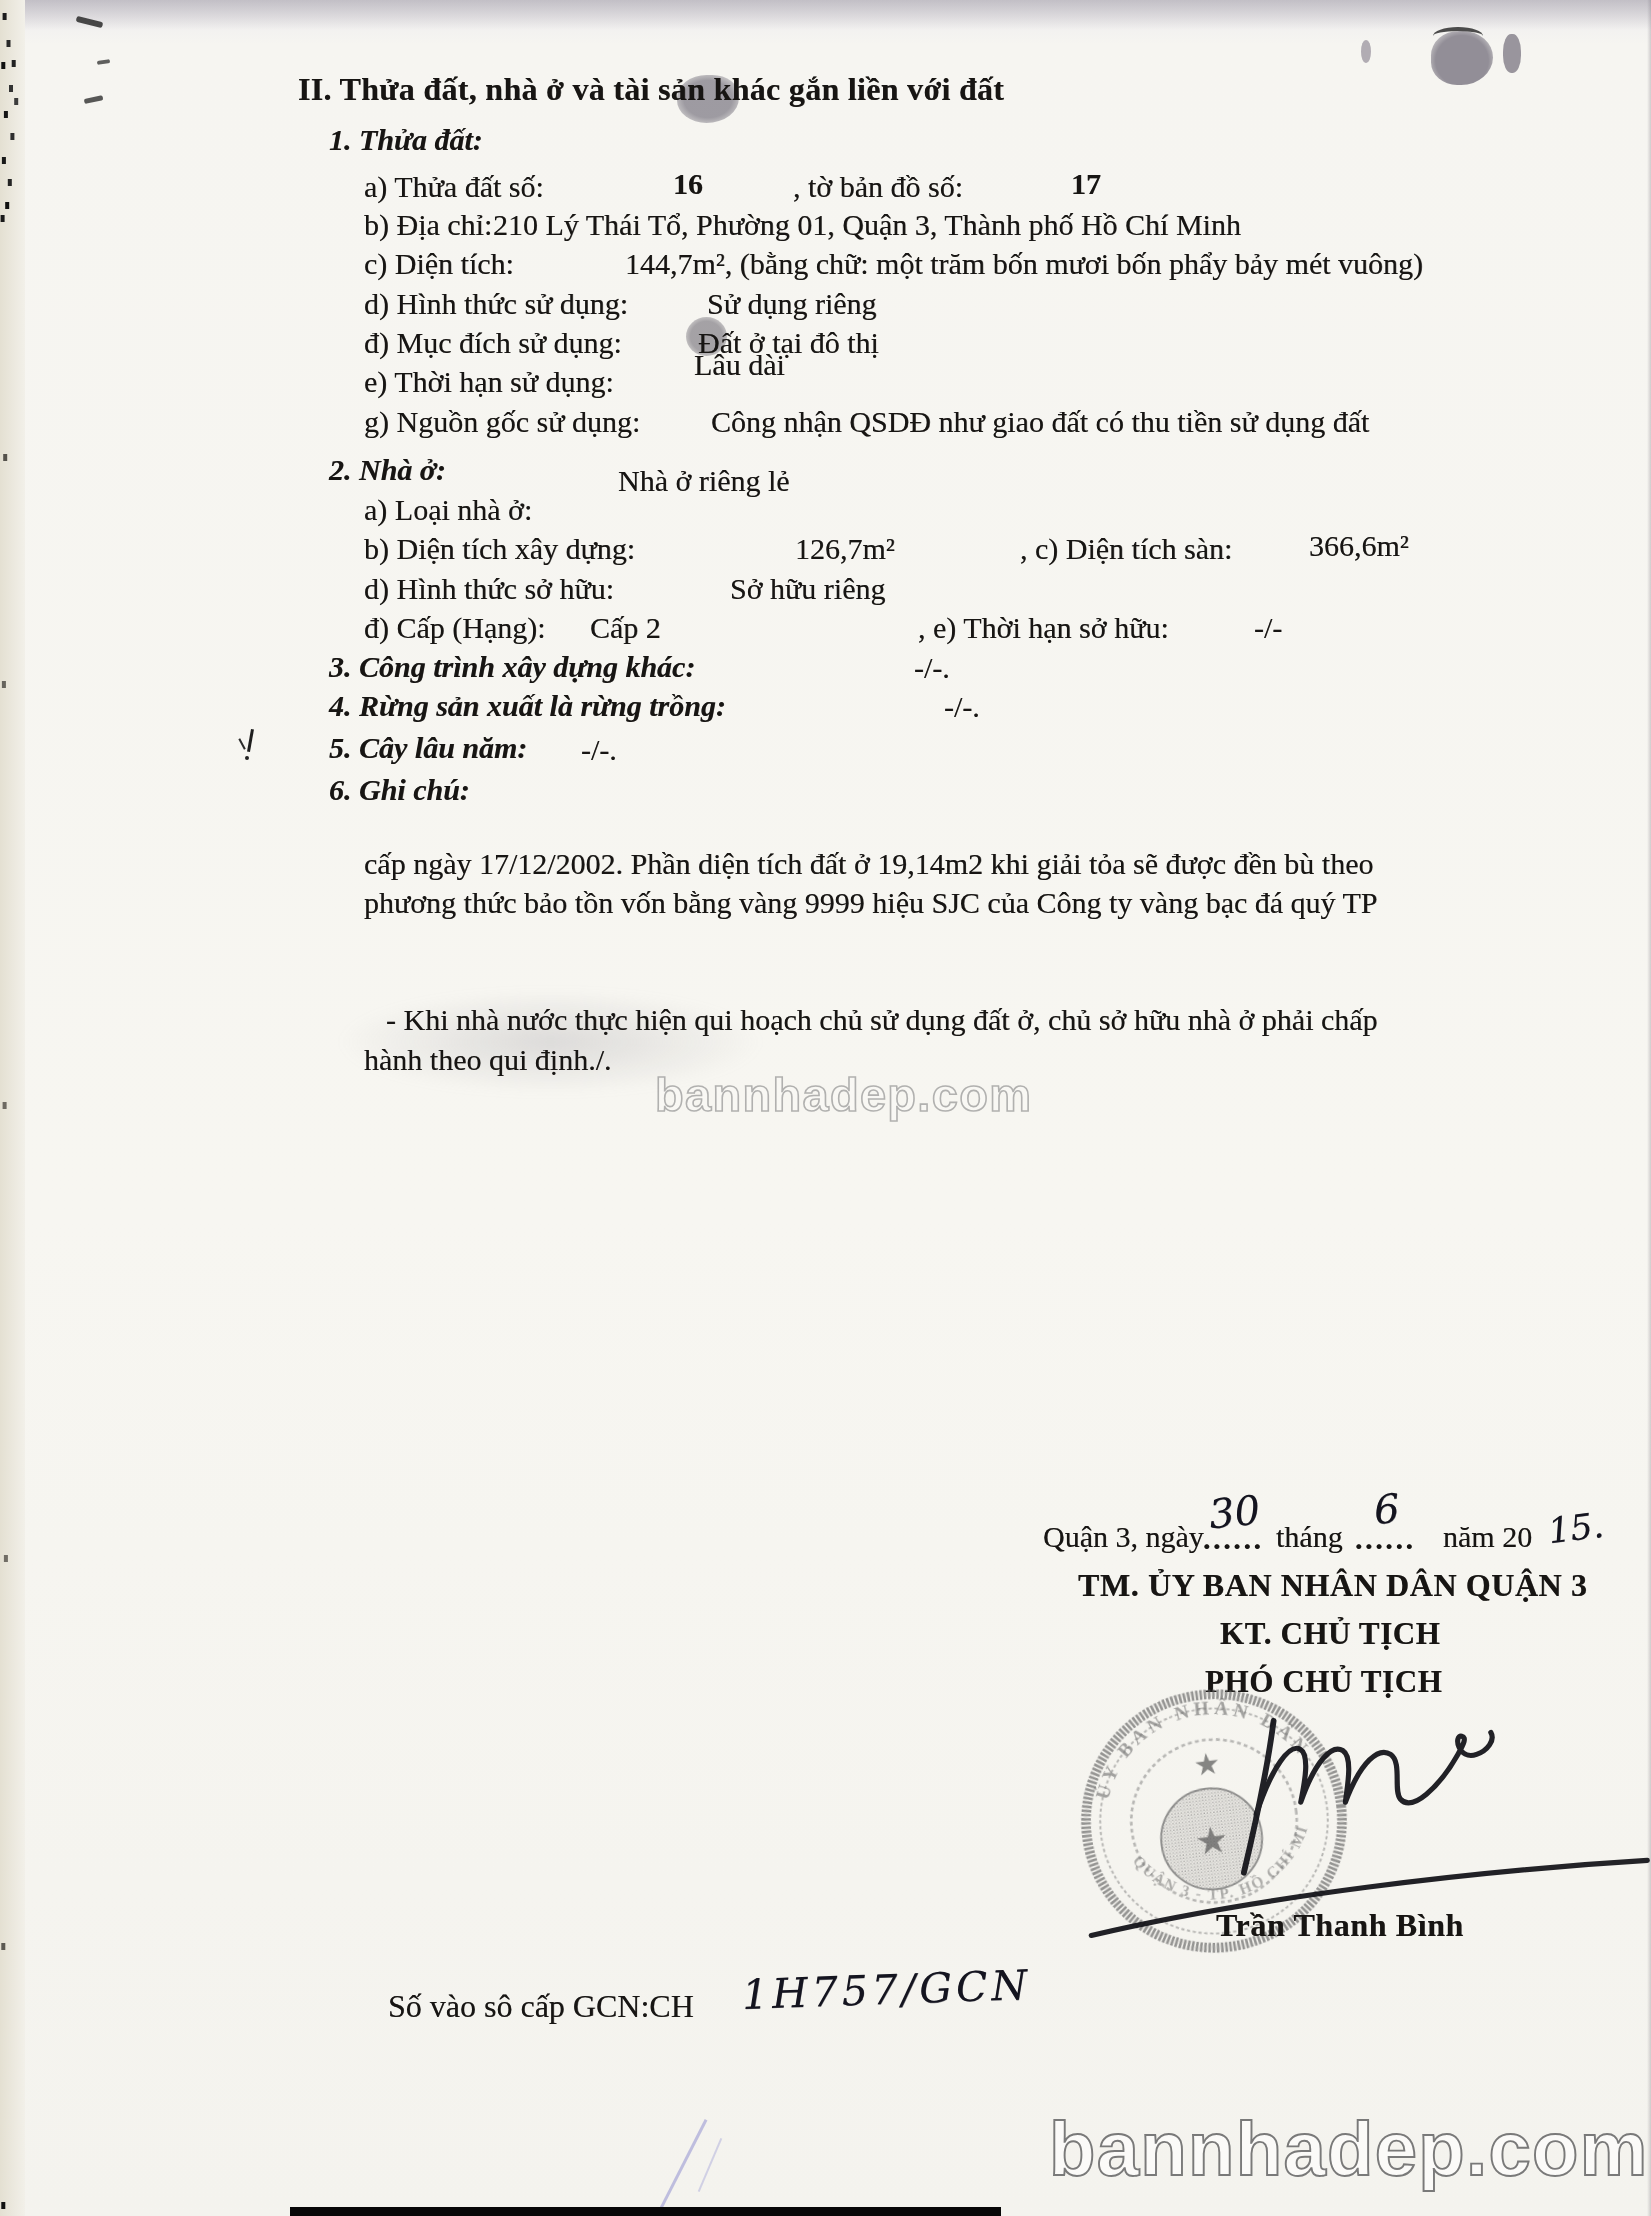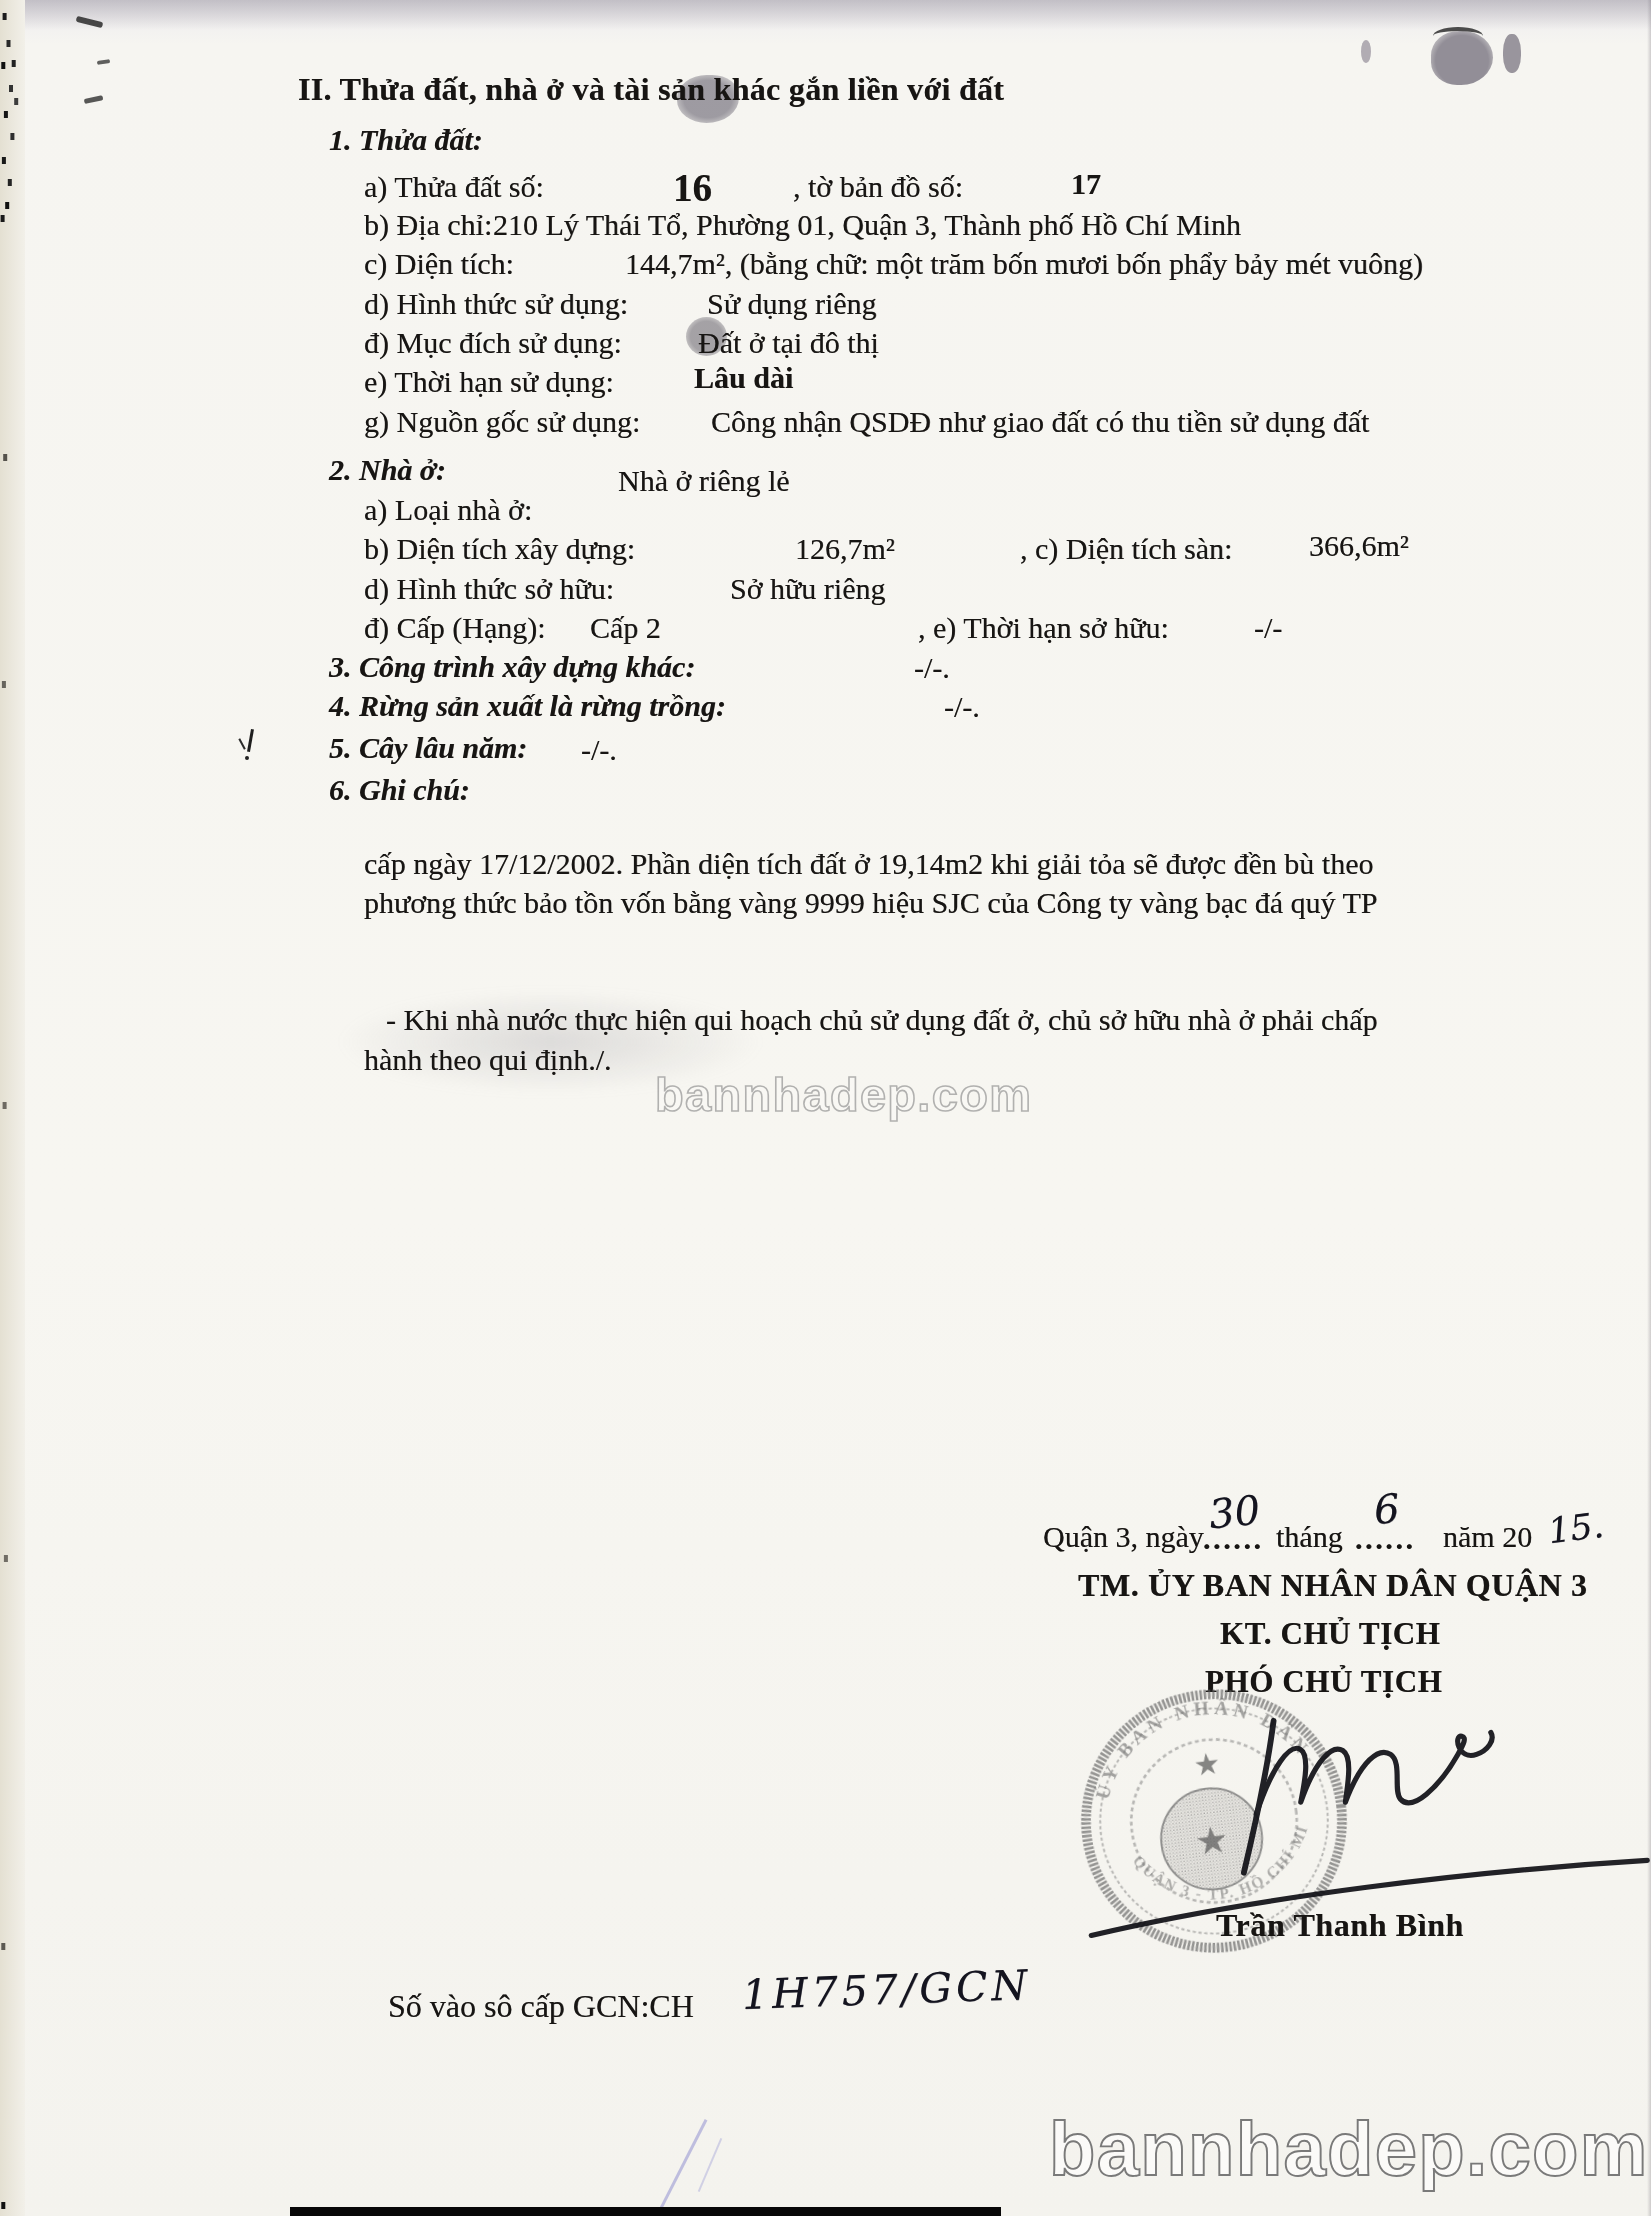--- a/index.html
+++ b/index.html
@@ -48,33 +48,33 @@
   <div class="art" style="left:681px;top:2114px;width:2.6px;height:104px;background:#7d7dc9;transform:rotate(27deg);opacity:.45;"></div>
   <div class="art" style="left:709px;top:2136px;width:1.9px;height:58px;background:#8585cf;transform:rotate(23deg);opacity:.32;"></div>
   <div class="art" style="left:290px;top:2207px;width:711px;height:9px;background:#070707;"></div>
 
   <div class="wm wm-mid" style="left:655px;top:1067px;">bannhadep.com</div>
 
   <div class="t title" style="left:298px;top:72px;">II. Thửa đất, nhà ở và tài sản khác gắn liền với đất</div>
 
   <div class="t ib" style="left:329px;top:123px;font-size:30px;">1. Thửa đất:</div>
   <div class="t" style="left:364px;top:170px;">a) Thửa đất số:</div>
-  <div class="t b" style="left:673px;top:167px;font-size:39px;">16</div>
+  <div class="t b" style="left:673px;top:167px;font-size:30px;">16</div>
   <div class="t" style="left:793px;top:170px;">, tờ bản đồ số:</div>
   <div class="t b" style="left:1071px;top:167px;font-size:30px;">17</div>
   <div class="t" style="left:364px;top:208px;">b) Địa chỉ:</div>
   <div class="t" style="left:493px;top:208px;">210 Lý Thái Tổ, Phường 01, Quận 3, Thành phố Hồ Chí Minh</div>
   <div class="t" style="left:364px;top:247px;">c) Diện tích:</div>
   <div class="t" style="left:625px;top:247px;">144,7m², (bằng chữ: một trăm bốn mươi bốn phẩy bảy mét vuông)</div>
   <div class="t" style="left:364px;top:287px;">d) Hình thức sử dụng:</div>
   <div class="t" style="left:707px;top:287px;">Sử dụng riêng</div>
   <div class="t" style="left:364px;top:326px;">đ) Mục đích sử dụng:</div>
   <div class="t" style="left:698px;top:326px;">Đất ở tại đô thị</div>
   <div class="t" style="left:364px;top:365px;">e) Thời hạn sử dụng:</div>
-  <div class="t" style="left:694px;top:361px;font-weight:bold;">Lâu dài</div>
+  <div class="t" style="left:694px;top:348px;">Lâu dài</div>
   <div class="t" style="left:364px;top:405px;">g) Nguồn gốc sử dụng:</div>
   <div class="t" style="left:711px;top:405px;">Công nhận QSDĐ như giao đất có thu tiền sử dụng đất</div>
 
   <div class="t ib" style="left:329px;top:453px;font-size:30px;">2. Nhà ở:</div>
   <div class="t" style="left:364px;top:493px;">a) Loại nhà ở:</div>
   <div class="t" style="left:618px;top:464px;">Nhà ở riêng lẻ</div>
   <div class="t" style="left:364px;top:532px;">b) Diện tích xây dựng:</div>
   <div class="t" style="left:795px;top:532px;">126,7m²</div>
   <div class="t" style="left:1020px;top:532px;">, c) Diện tích sàn:</div>
   <div class="t" style="left:1309px;top:529px;">366,6m²</div>

